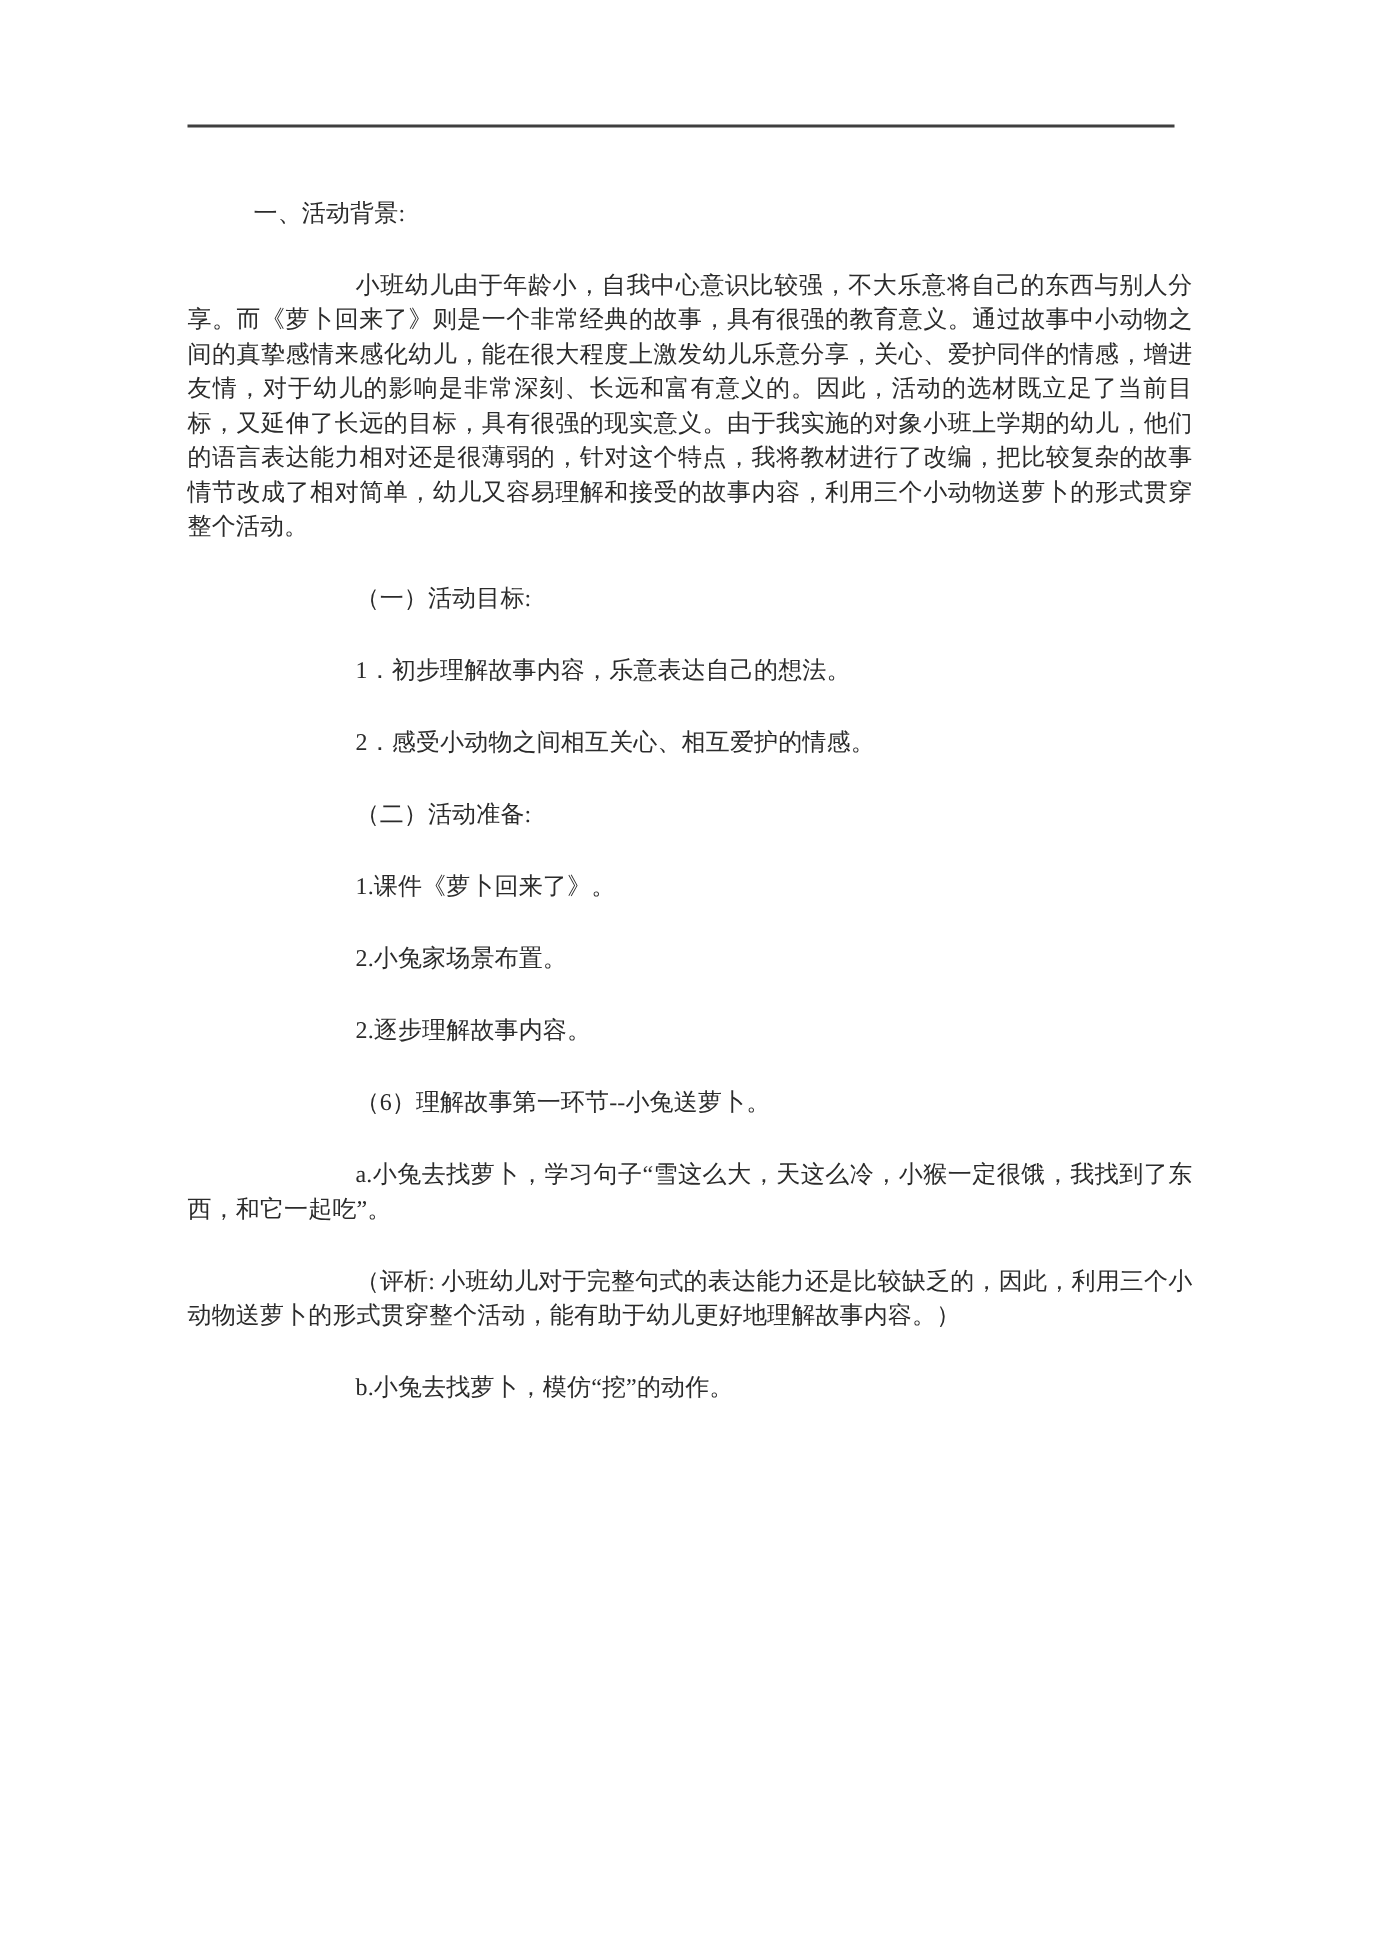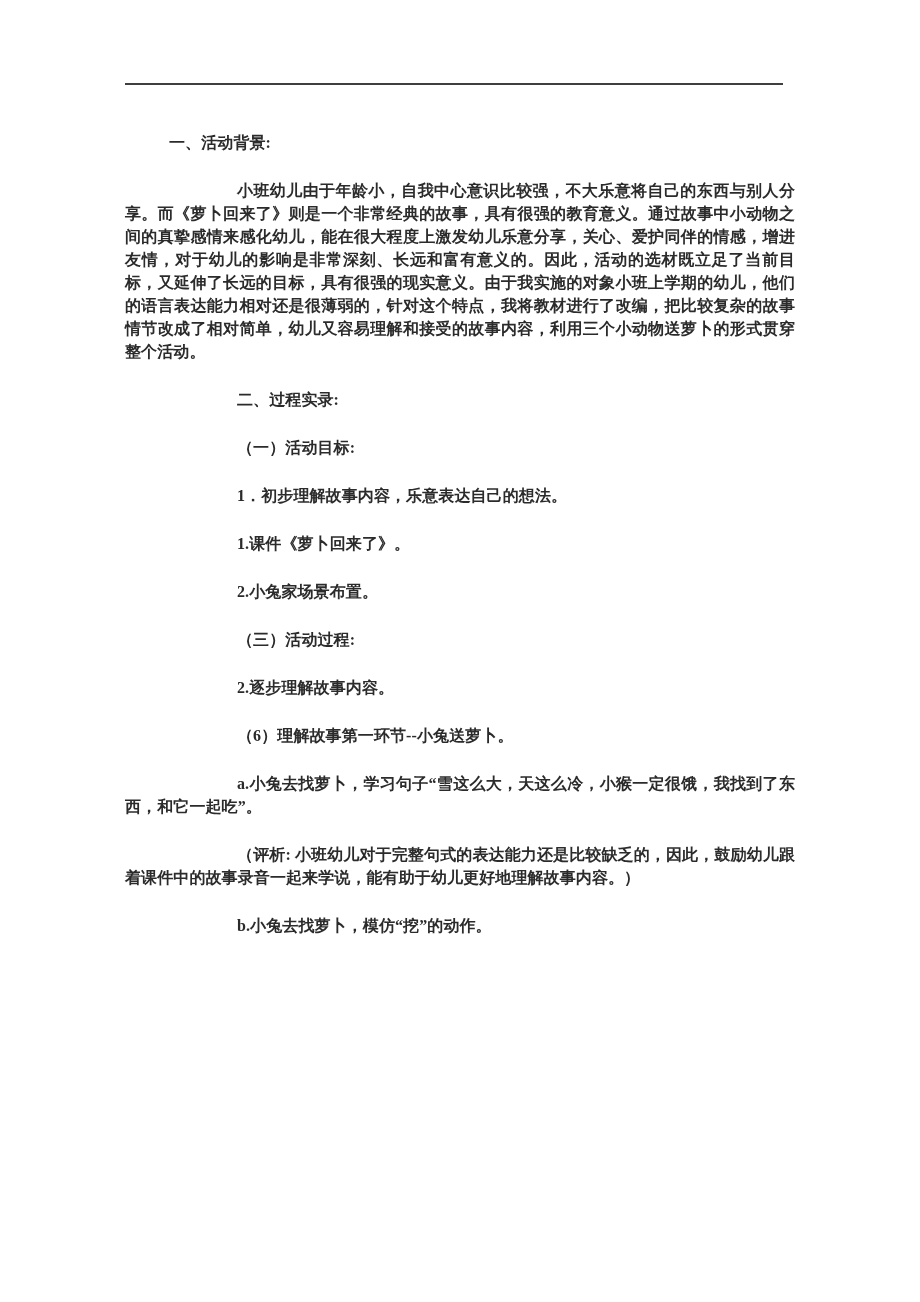--- a/index.html
+++ b/index.html
@@ -22,21 +22,20 @@
     top: 83px;
     width: 658px;
     height: 0;
     border-top: 2px solid var(--rule-color, #3f3f3f);
   }
   .doc-body {
     position: absolute;
     left: 125px;
     top: 131px;
     width: 670px;
-    font-weight: bold;
   }
   .doc-body p {
     margin: 0 0 25px 0;
     font-size: 16px;
     line-height: 23px;
     letter-spacing: 0.1px;
     text-align: justify;
     word-break: break-all;
     white-space: normal;
   }
@@ -49,25 +48,25 @@
 </style>
 </head>
 <body>
 
 <div class="page" style="--page-bg: #ffffff; --text-color: #2b2b2b; --rule-color: #3f3f3f;">
   <div class="header-rule"></div>
 
   <div class="doc-body">
     <p class="indent-sm">一、活动背景:</p>
     <p class="indent-lg">小班幼儿由于年龄小，自我中心意识比较强，不大乐意将自己的东西与别人分享。而《萝卜回来了》则是一个非常经典的故事，具有很强的教育意义。通过故事中小动物之间的真挚感情来感化幼儿，能在很大程度上激发幼儿乐意分享，关心、爱护同伴的情感，增进友情，对于幼儿的影响是非常深刻、长远和富有意义的。因此，活动的选材既立足了当前目标，又延伸了长远的目标，具有很强的现实意义。由于我实施的对象小班上学期的幼儿，他们的语言表达能力相对还是很薄弱的，针对这个特点，我将教材进行了改编，把比较复杂的故事情节改成了相对简单，幼儿又容易理解和接受的故事内容，利用三个小动物送萝卜的形式贯穿整个活动。</p>
-    <p class="indent-lg gap-before">二、过程实录:</p>
     <p class="indent-lg">（一）活动目标:</p>
     <p class="indent-lg">1．初步理解故事内容，乐意表达自己的想法。</p>
+    <p class="indent-lg">2．感受小动物之间相互关心、相互爱护的情感。</p>
+    <p class="indent-lg">（二）活动准备:</p>
     <p class="indent-lg">1.课件《萝卜回来了》。</p>
     <p class="indent-lg">2.小兔家场景布置。</p>
-    <p class="indent-lg">（三）活动过程:</p>
     <p class="indent-lg">2.逐步理解故事内容。</p>
     <p class="indent-lg">（6）理解故事第一环节--小兔送萝卜。</p>
     <p class="indent-lg">a.小兔去找萝卜，学习句子“雪这么大，天这么冷，小猴一定很饿，我找到了东西，和它一起吃”。</p>
-    <p class="indent-lg">（评析: 小班幼儿对于完整句式的表达能力还是比较缺乏的，因此，鼓励幼儿跟着课件中的故事录音一起来学说，能有助于幼儿更好地理解故事内容。）</p>
+    <p class="indent-lg">（评析: 小班幼儿对于完整句式的表达能力还是比较缺乏的，因此，利用三个小动物送萝卜的形式贯穿整个活动，能有助于幼儿更好地理解故事内容。）</p>
     <p class="indent-lg">b.小兔去找萝卜，模仿“挖”的动作。</p>
   </div>
 </div>
 
 </body></html>

